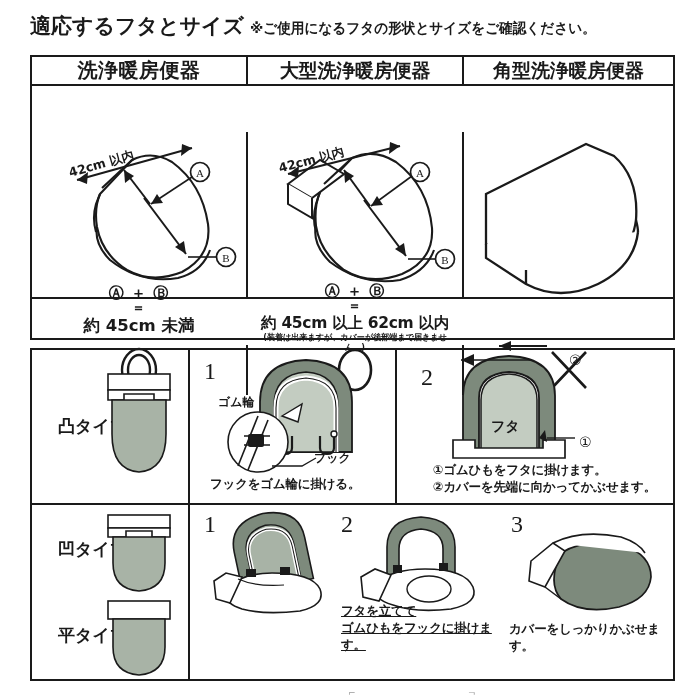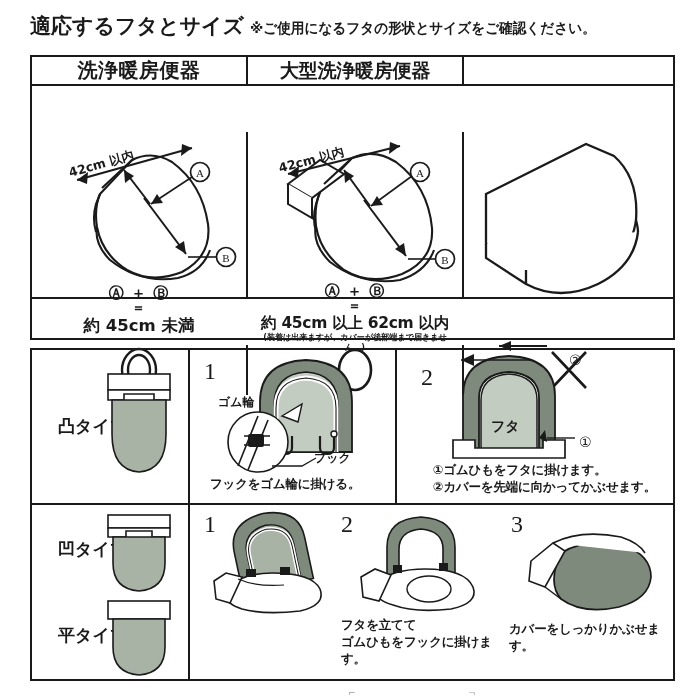--- a/index.html
+++ b/index.html
@@ -218,20 +218,23 @@
 
 <div class="table-top">
 
   <div class="row-head">
     <div class="cell col-1">
       <div class="head-label">洗浄暖房便器</div>
     </div>
     <div class="cell col-2">
       <div class="head-label small">大型洗浄暖房便器</div>
     </div>
+    <div class="cell col-3">
+      <div class="head-label small">角型洗浄暖房便器</div>
+    </div>
   </div>
 
   <div class="row-body">
 
     <div class="cell col-1">
       <svg width="216" height="150" viewBox="0 0 216 150">
 
         <path d="M68 62 L100 28 Q120 18 140 30 Q170 52 176 92 Q180 124 150 140 Q120 152 95 138 Q70 122 65 95 Q62 76 68 62 Z" fill="#ffffff" stroke="#1a1a1a" stroke-width="2.1"></path>
 
         <path d="M65 95 Q62 112 78 128 Q108 152 146 146 Q170 140 178 118" fill="none" stroke="#1a1a1a" stroke-width="2.1"></path>
@@ -462,21 +465,21 @@
         <svg width="140" height="105" viewBox="0 0 140 105" style="position:absolute; left:18px; top:8px;">
 
           <path d="M34 76 L34 34 Q34 6 68 4 Q102 6 102 34 L102 76 L90 76 L90 36 Q90 18 68 16 Q46 18 46 36 L46 76 Z" fill="#7d8a7c" stroke="#1a1a1a" stroke-width="1.6"></path>
 
           <path d="M22 70 Q40 56 72 56 Q112 56 120 74 Q126 90 98 96 Q62 100 40 92 Q18 86 22 70 Z" fill="#ffffff" stroke="#1a1a1a" stroke-width="1.6"></path>
           <ellipse cx="76" cy="76" rx="22" ry="13" fill="#ffffff" stroke="#1a1a1a" stroke-width="1.4"></ellipse>
           <path d="M8 64 L22 56 L38 62 L26 88 L10 84 Z" fill="#ffffff" stroke="#1a1a1a" stroke-width="1.6"></path>
           <rect x="40" y="52" width="9" height="8" fill="#1a1a1a"></rect>
           <rect x="86" y="50" width="9" height="8" fill="#1a1a1a"></rect>
         </svg>
-        <div class="panel-cap" style="left:6px; top:112px;">フタを立てて
+        <div class="panel-cap" style="left:6px; top:98px;text-decoration:underline;">フタを立てて
 ゴムひもをフックに掛けます。</div>
       </div>
 
       <div class="panel" style="flex:1 1 auto;">
         <div class="step-num" style="left:16px; top:6px;">3</div>
         <svg width="150" height="100" viewBox="0 0 150 100" style="position:absolute; left:26px; top:20px;">
 
           <path d="M40 28 Q66 12 102 20 Q130 30 130 52 Q128 74 98 82 Q62 90 40 74 Q26 58 40 28 Z" fill="#7d8a7c" stroke="#1a1a1a" stroke-width="1.7"></path>
           <path d="M32 18 Q60 4 100 12 Q118 18 124 28" fill="#ffffff" stroke="#1a1a1a" stroke-width="1.6"></path>
           <path d="M32 18 L40 28" fill="none" stroke="#1a1a1a" stroke-width="1.6"></path>

